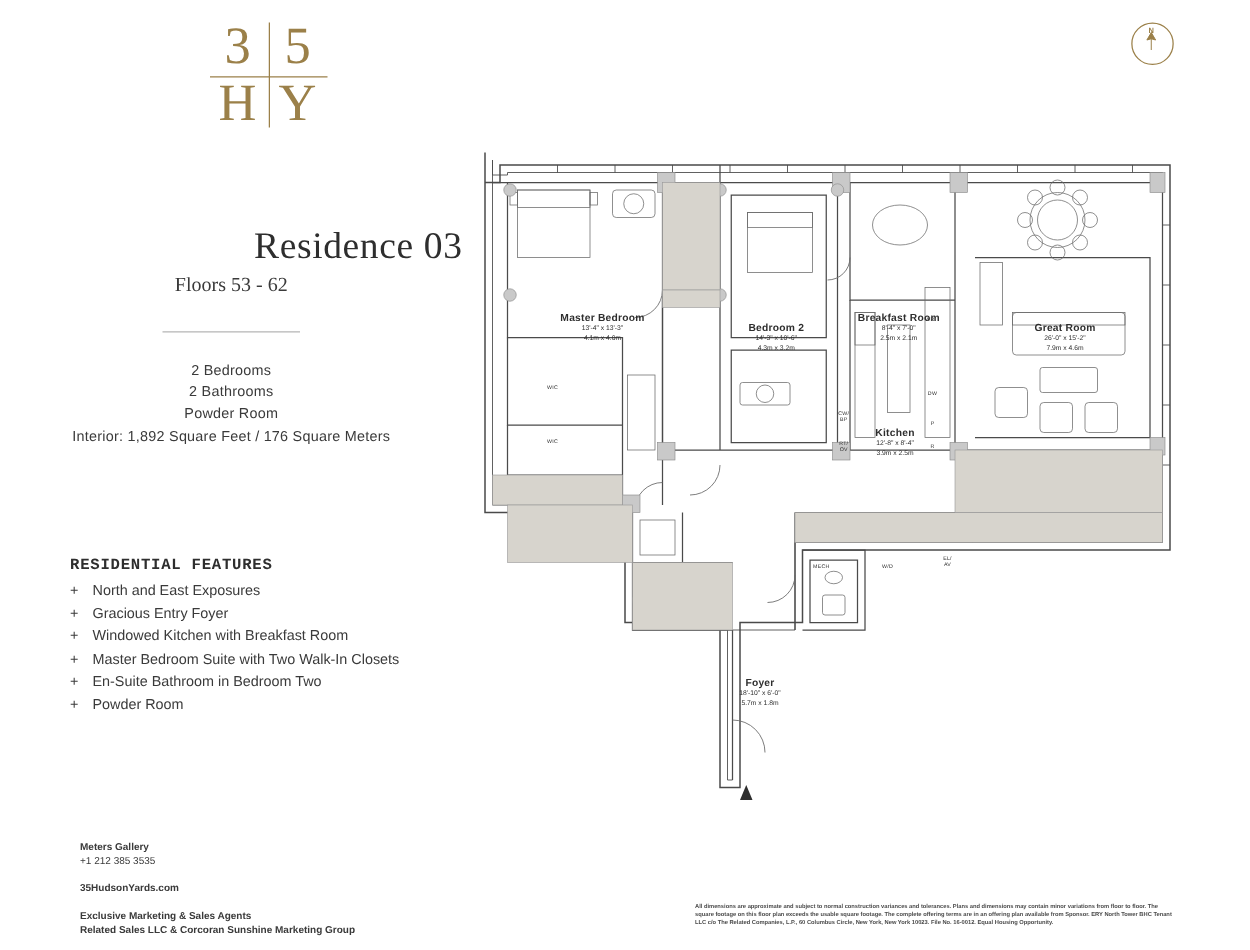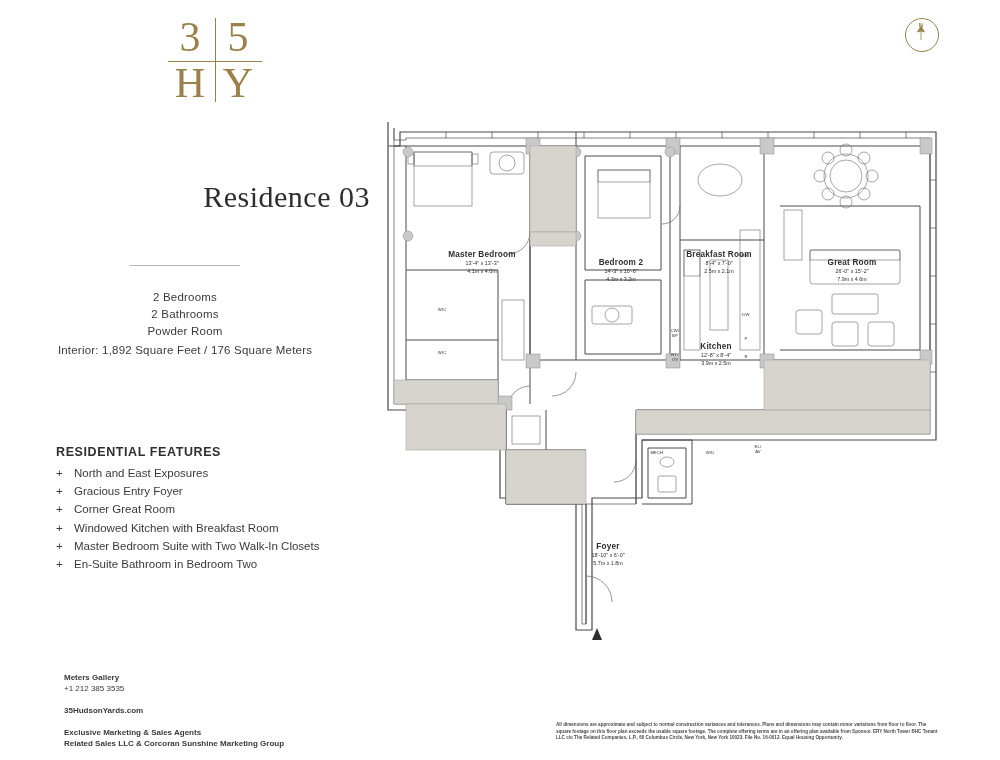--- a/index.html
+++ b/index.html
@@ -89,20 +89,21 @@
   #spec-2 { top: 325px; }
   #spec-3 { top: 344px; }
 
   #features-heading {
     position: absolute;
     left: 56px; top: 445px;
     font-size: 12.5px;
     font-weight: bold;
     letter-spacing: 0.6px;
     color: #2e2e2e;
+    font-family: Liberation Mono, monospace;
   }
   #features-list {
     position: absolute;
     left: 56px; top: 464px;
     width: 310px;
     list-style: none;
     margin: 0; padding: 0;
   }
   #features-list li {
     font-size: 11.5px;
@@ -207,35 +208,36 @@
     </div>
     <div class="logo-row">
       <span>H</span>
       <span>Y</span>
     </div>
     <div class="vbar"></div>
     <div class="hbar"></div>
   </div>
 
   <div id="residence-title">Residence 03</div>
+  <div id="floors">Floors 53 - 62</div>
   <div id="divider-rule"></div>
 
   <div class="spec-line" id="spec-0">2 Bedrooms</div>
   <div class="spec-line" id="spec-1">2 Bathrooms</div>
   <div class="spec-line" id="spec-2">Powder Room</div>
   <div class="spec-line" id="spec-3">Interior: 1,892 Square Feet / 176 Square Meters</div>
 
   <div id="features-heading">RESIDENTIAL FEATURES</div>
   <ul id="features-list">
     <li><span class="plus">+</span><span>North and East Exposures</span></li>
     <li><span class="plus">+</span><span>Gracious Entry Foyer</span></li>
-    <li><span class="plus">+</span><span>Corner Great Room</span></li>
     <li><span class="plus">+</span><span>Windowed Kitchen with Breakfast Room</span></li>
     <li><span class="plus">+</span><span>Master Bedroom Suite with Two Walk-In Closets</span></li>
     <li><span class="plus">+</span><span>En-Suite Bathroom in Bedroom Two</span></li>
+    <li><span class="plus">+</span><span>Powder Room</span></li>
   </ul>
 
   <div id="footer-block">
     <div class="bold">Meters Gallery</div>
     <div>+1 212 385 3535</div>
     <div class="gap"></div>
     <div class="bold">35HudsonYards.com</div>
     <div class="gap"></div>
     <div class="bold">Exclusive Marketing &amp; Sales Agents</div>
     <div class="bold">Related Sales LLC &amp; Corcoran Sunshine Marketing Group</div>

